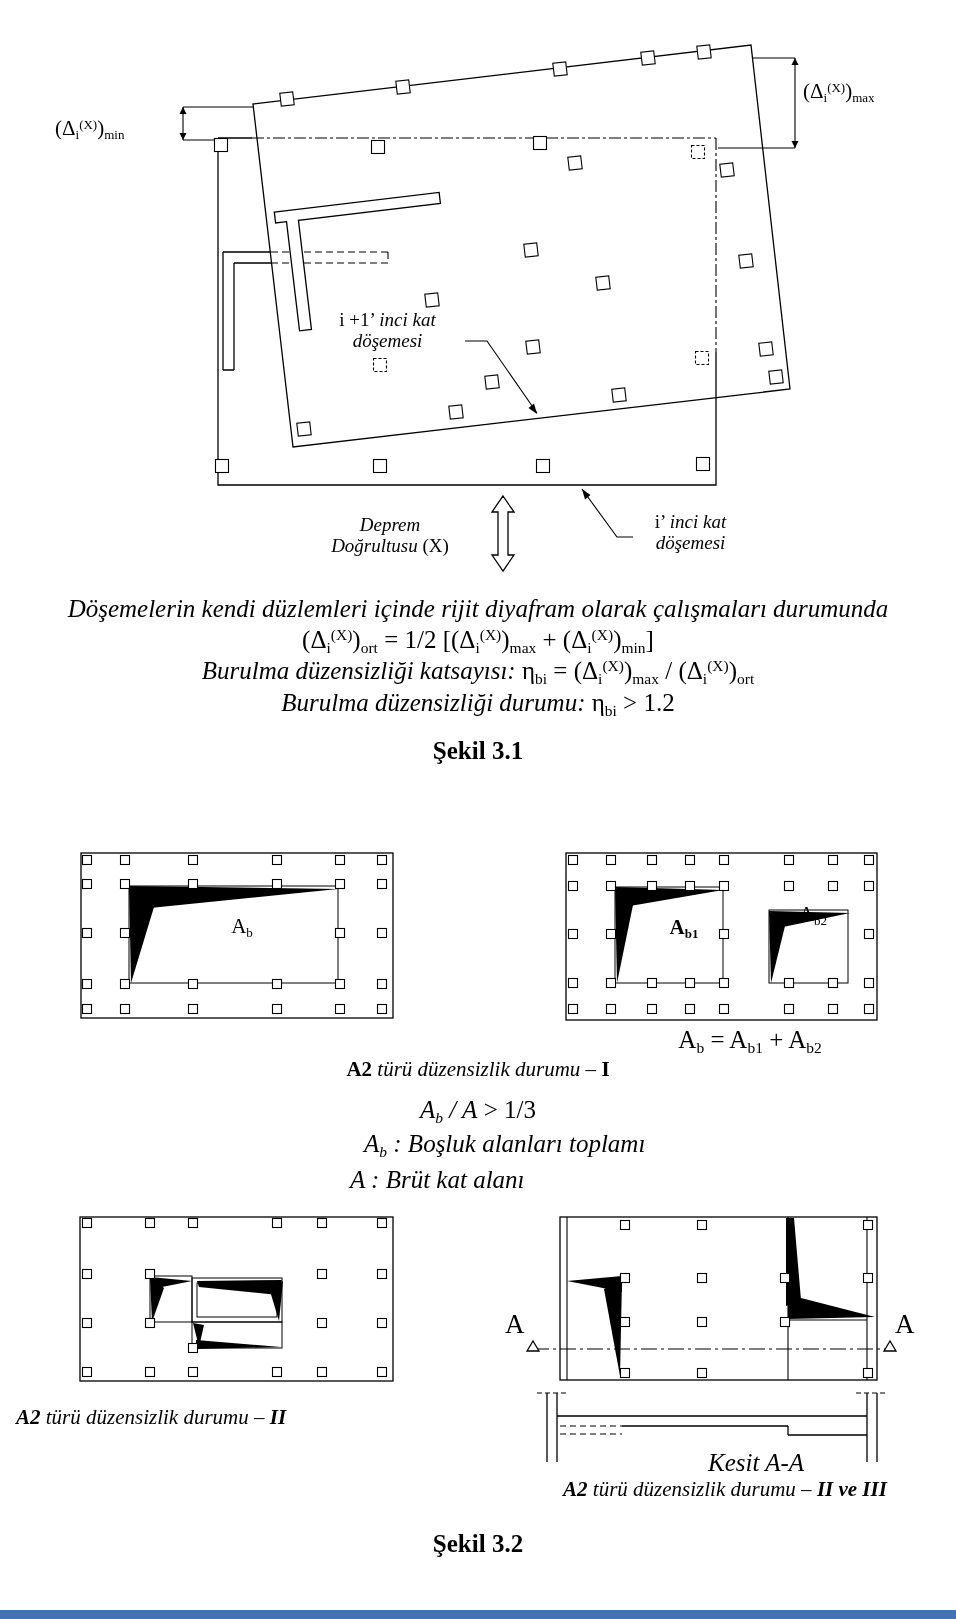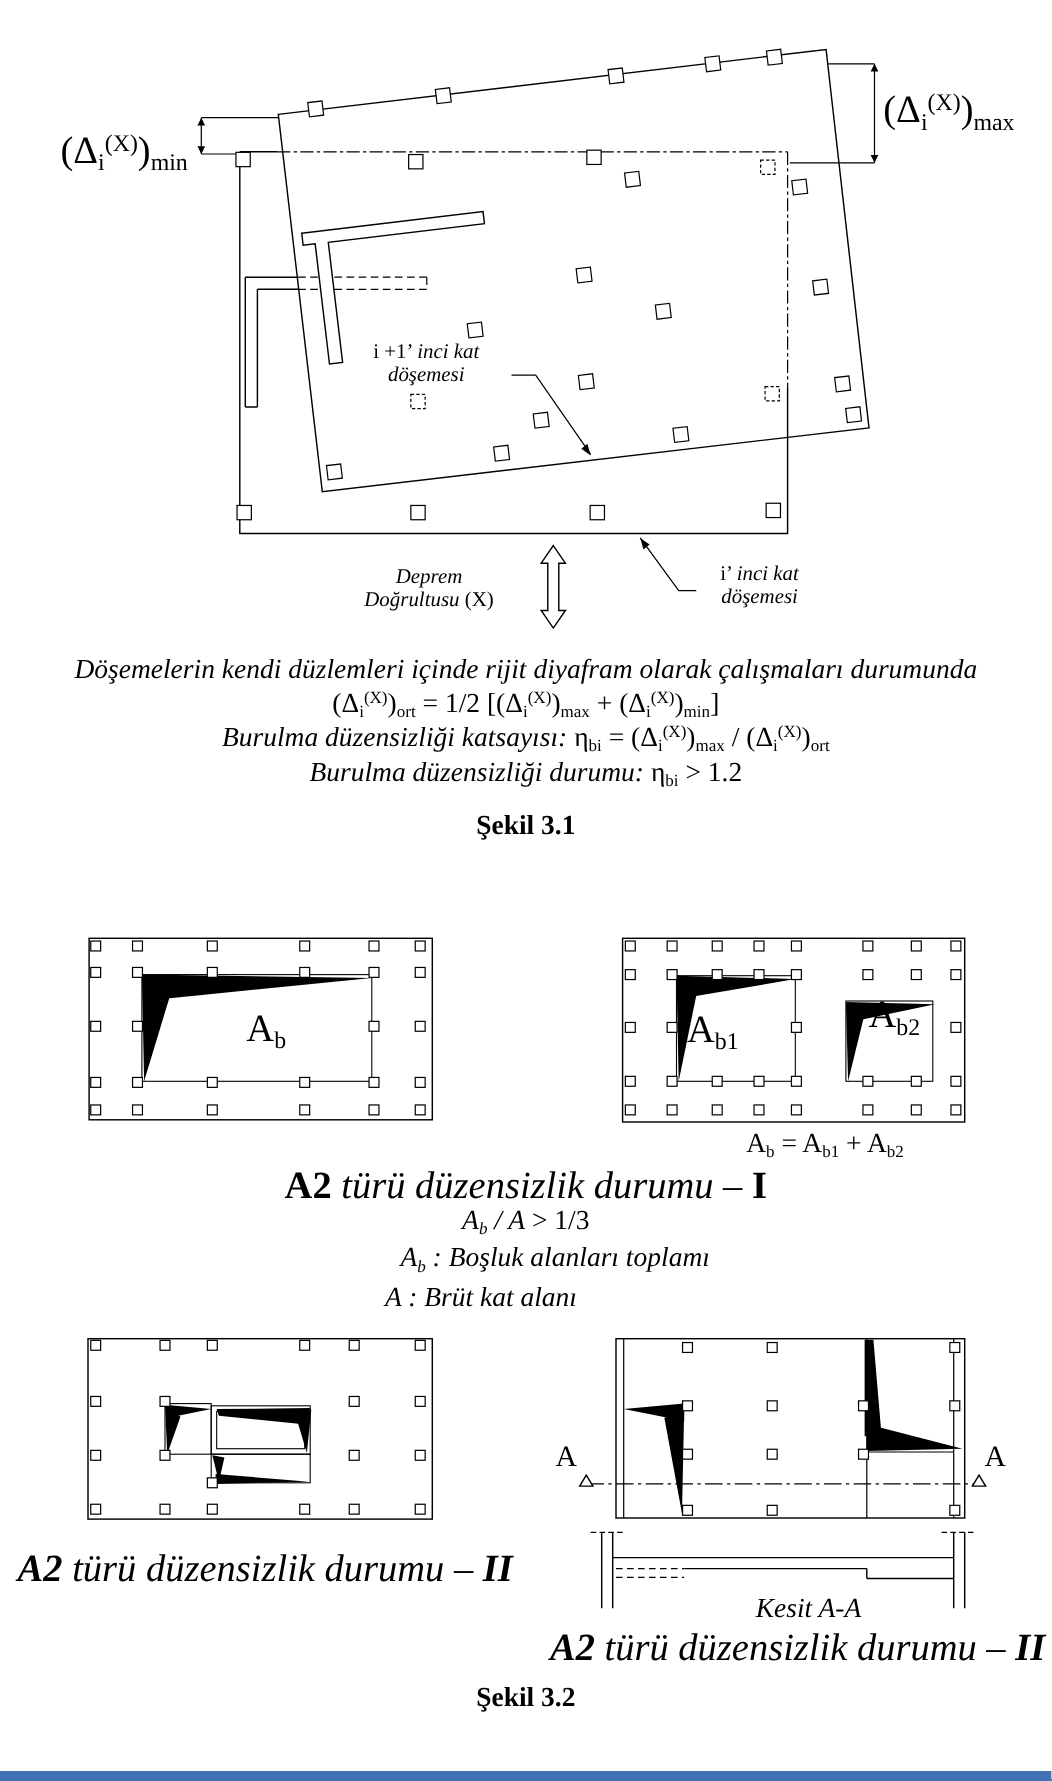--- a/index.html
+++ b/index.html
@@ -9,21 +9,21 @@
     overflow:hidden;
   }
   #drawing{position:absolute;left:0;top:0;}
   .txt{position:absolute;white-space:nowrap;line-height:1.12;}
   .ctr{text-align:center;}
   .full{left:0;width:956px;text-align:center;white-space:nowrap;}
   sub{font-size:62%;vertical-align:-0.32em;}
   sup{font-size:62%;vertical-align:0.5em;}
   .f24{font-size:19px;}
   .f25{font-size:25px;}
-  .f26{font-size:35px;}
+  .f26{font-size:21px;}
   .f27{font-size:27px;}
   .bold{font-weight:bold;}
   #bottom-bar{position:absolute;left:0;top:1610px;width:956px;height:9px;}
 </style>
 </head>
 <body style="background: rgb(255, 255, 255);">
 
 <svg id="drawing" width="956" height="1619" viewBox="0 0 956 1619">
 
   <g stroke="#000" stroke-width="1.3" fill="none">
@@ -282,31 +282,31 @@
   <div><span style="font-style: italic;">döşemesi</span></div>
 </div>
 
 <div class="txt f25 full" style="top:595px;"><span style="font-style: italic;">Döşemelerin kendi düzlemleri içinde rijit diyafram olarak çalışmaları durumunda</span></div>
 <div class="txt f25 full" style="top:626px;"><span>(Δ</span><sub>i</sub><sup>(X)</sup><span>)</span><sub>ort</sub><span> = 1/2 [(Δ</span><sub>i</sub><sup>(X)</sup><span>)</span><sub>max</sub><span> + (Δ</span><sub>i</sub><sup>(X)</sup><span>)</span><sub>min</sub><span>]</span></div>
 <div class="txt f25 full" style="top:657px;"><span style="font-style: italic;">Burulma düzensizliği katsayısı: </span><span>η</span><sub>bi</sub><span> = (Δ</span><sub>i</sub><sup>(X)</sup><span>)</span><sub>max</sub><span> / (Δ</span><sub>i</sub><sup>(X)</sup><span>)</span><sub>ort</sub></div>
 <div class="txt f25 full" style="top:689px;"><span style="font-style: italic;">Burulma düzensizliği durumu: </span><span>η</span><sub>bi</sub><span> &gt; 1.2</span></div>
 <div class="txt f25 full bold" style="top:737px;">Şekil 3.1</div>
 
 <div class="txt f26 ctr" style="left:212px;top:915px;width:60px;"><span>A</span><sub>b</sub></div>
-<div class="txt f26 ctr" style="left:618px;top:916px;width:60px;"><span>A</span><sub>b1</sub></div>
+<div class="txt f26 ctr" style="left:654px;top:916px;width:60px;font-weight:bold;"><span>A</span><sub>b1</sub></div>
 <div class="txt f26 ctr" style="left:783px;top:883px;width:60px;margin-top:20px;"><span>A</span><sub>b2</sub></div>
 
 <div class="txt f25 ctr" style="left:600px;top:1026px;width:300px;"><span>A</span><sub>b</sub><span> = A</span><sub>b1</sub><span> + A</span><sub>b2</sub></div>
 <div class="txt f26 full" style="top:1058px;"><span style="font-weight: bold;">A2</span><span style="font-style: italic;"> türü düzensizlik durumu – </span><span style="font-weight: bold;">I</span></div>
 <div class="txt f25 full" style="top:1096px;"><span style="font-style: italic;">A</span><sub style="font-style: italic;">b</sub><span style="font-style: italic;"> / </span><span style="font-style: italic;">A</span><span> &gt; 1/3</span></div>
 <div class="txt f25" style="left:364px;top:1130px;"><span style="font-style: italic;">A</span><sub style="font-style: italic;">b</sub><span style="font-style: italic;"> : Boşluk alanları toplamı</span></div>
 <div class="txt f25" style="left:350px;top:1166px;"><span style="font-style: italic;">A</span><span style="font-style: italic;">   : Brüt kat alanı</span></div>
 
 <div class="txt f26" style="left:16px;top:1394px;margin-top:12px;"><span style="font-style: italic; font-weight: bold;">A2</span><span style="font-style: italic;"> türü düzensizlik durumu – </span><span style="font-style: italic; font-weight: bold;">II</span></div>
 
 <div class="txt f27" style="left:505px;top:1309px;">A</div>
 <div class="txt f27" style="left:895px;top:1309px;">A</div>
 
-<div class="txt f25 ctr" style="left:635px;top:1449px;width:200px;"><span style="font-style: italic;">Kesit A-A</span></div>
+<div class="txt f25 ctr" style="left:656px;top:1449px;width:200px;"><span style="font-style: italic;">Kesit A-A</span></div>
 <div class="txt f26 ctr" style="left:500px;top:1478px;width:450px;"><span style="font-style: italic; font-weight: bold;">A2</span><span style="font-style: italic;"> türü düzensizlik durumu – </span><span style="font-style: italic; font-weight: bold;">II ve III</span></div>
 <div class="txt f25 full bold" style="top:1530px;">Şekil 3.2</div>
 
 <div id="bottom-bar" style="background: rgb(66, 114, 180);"></div>
 
 </body></html>

